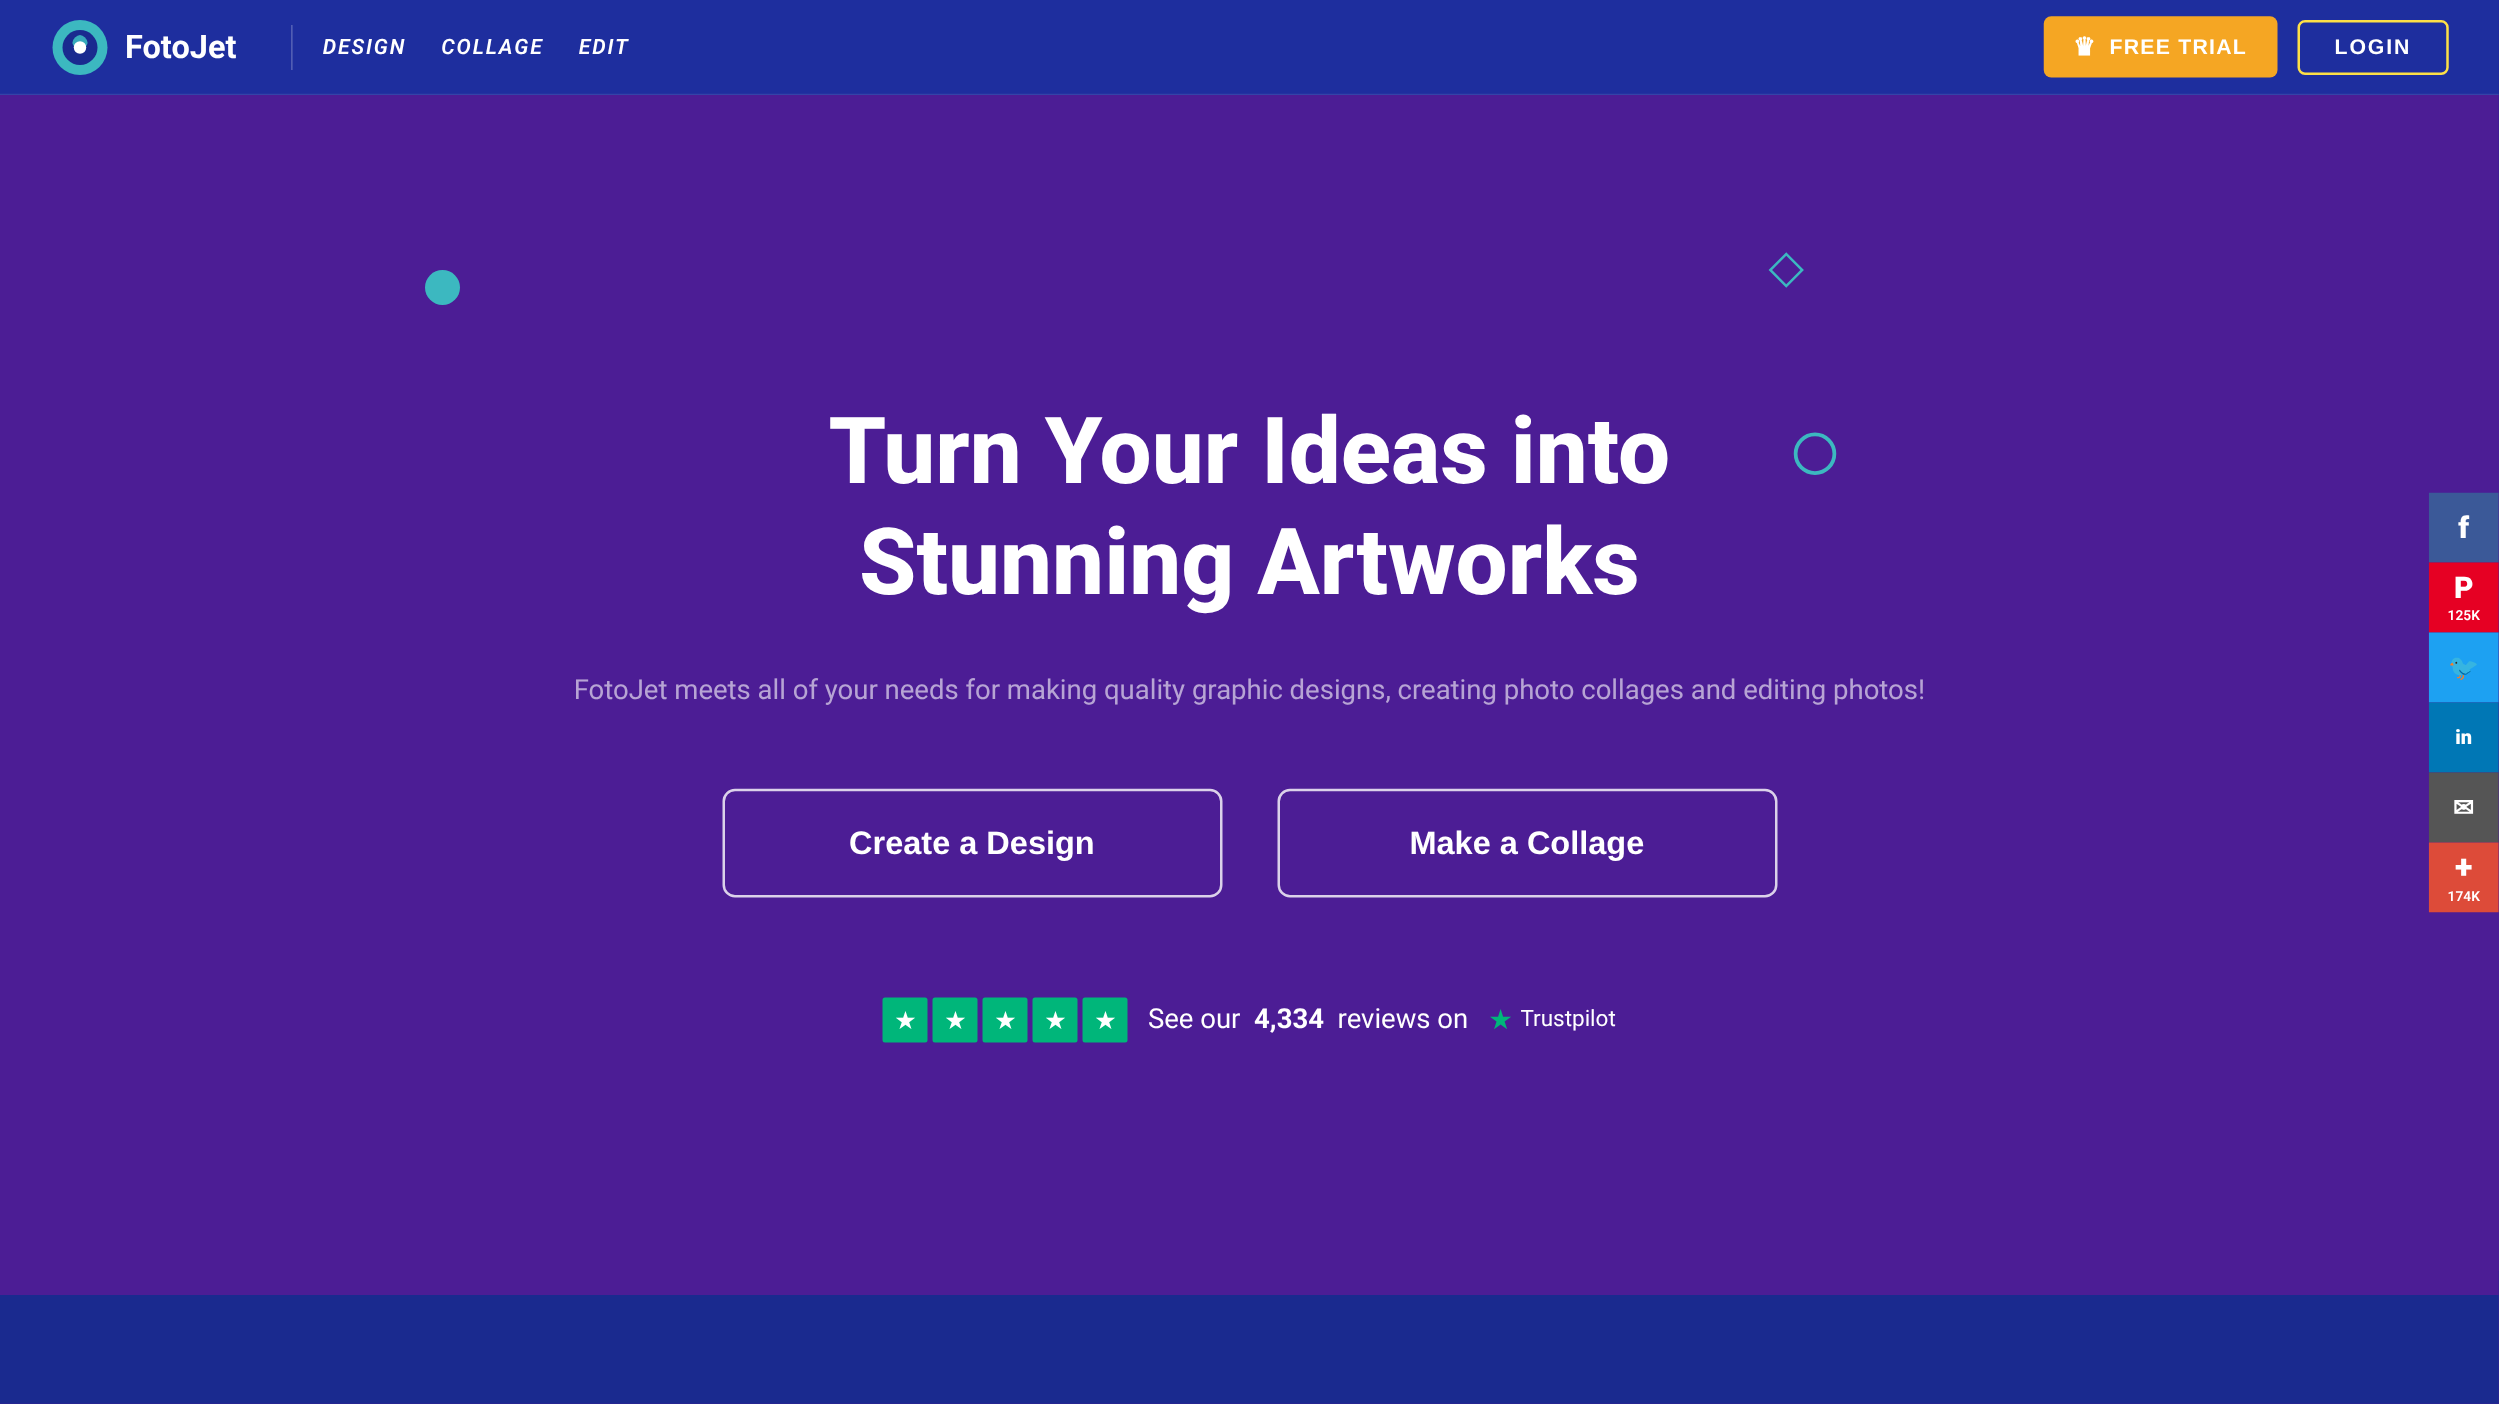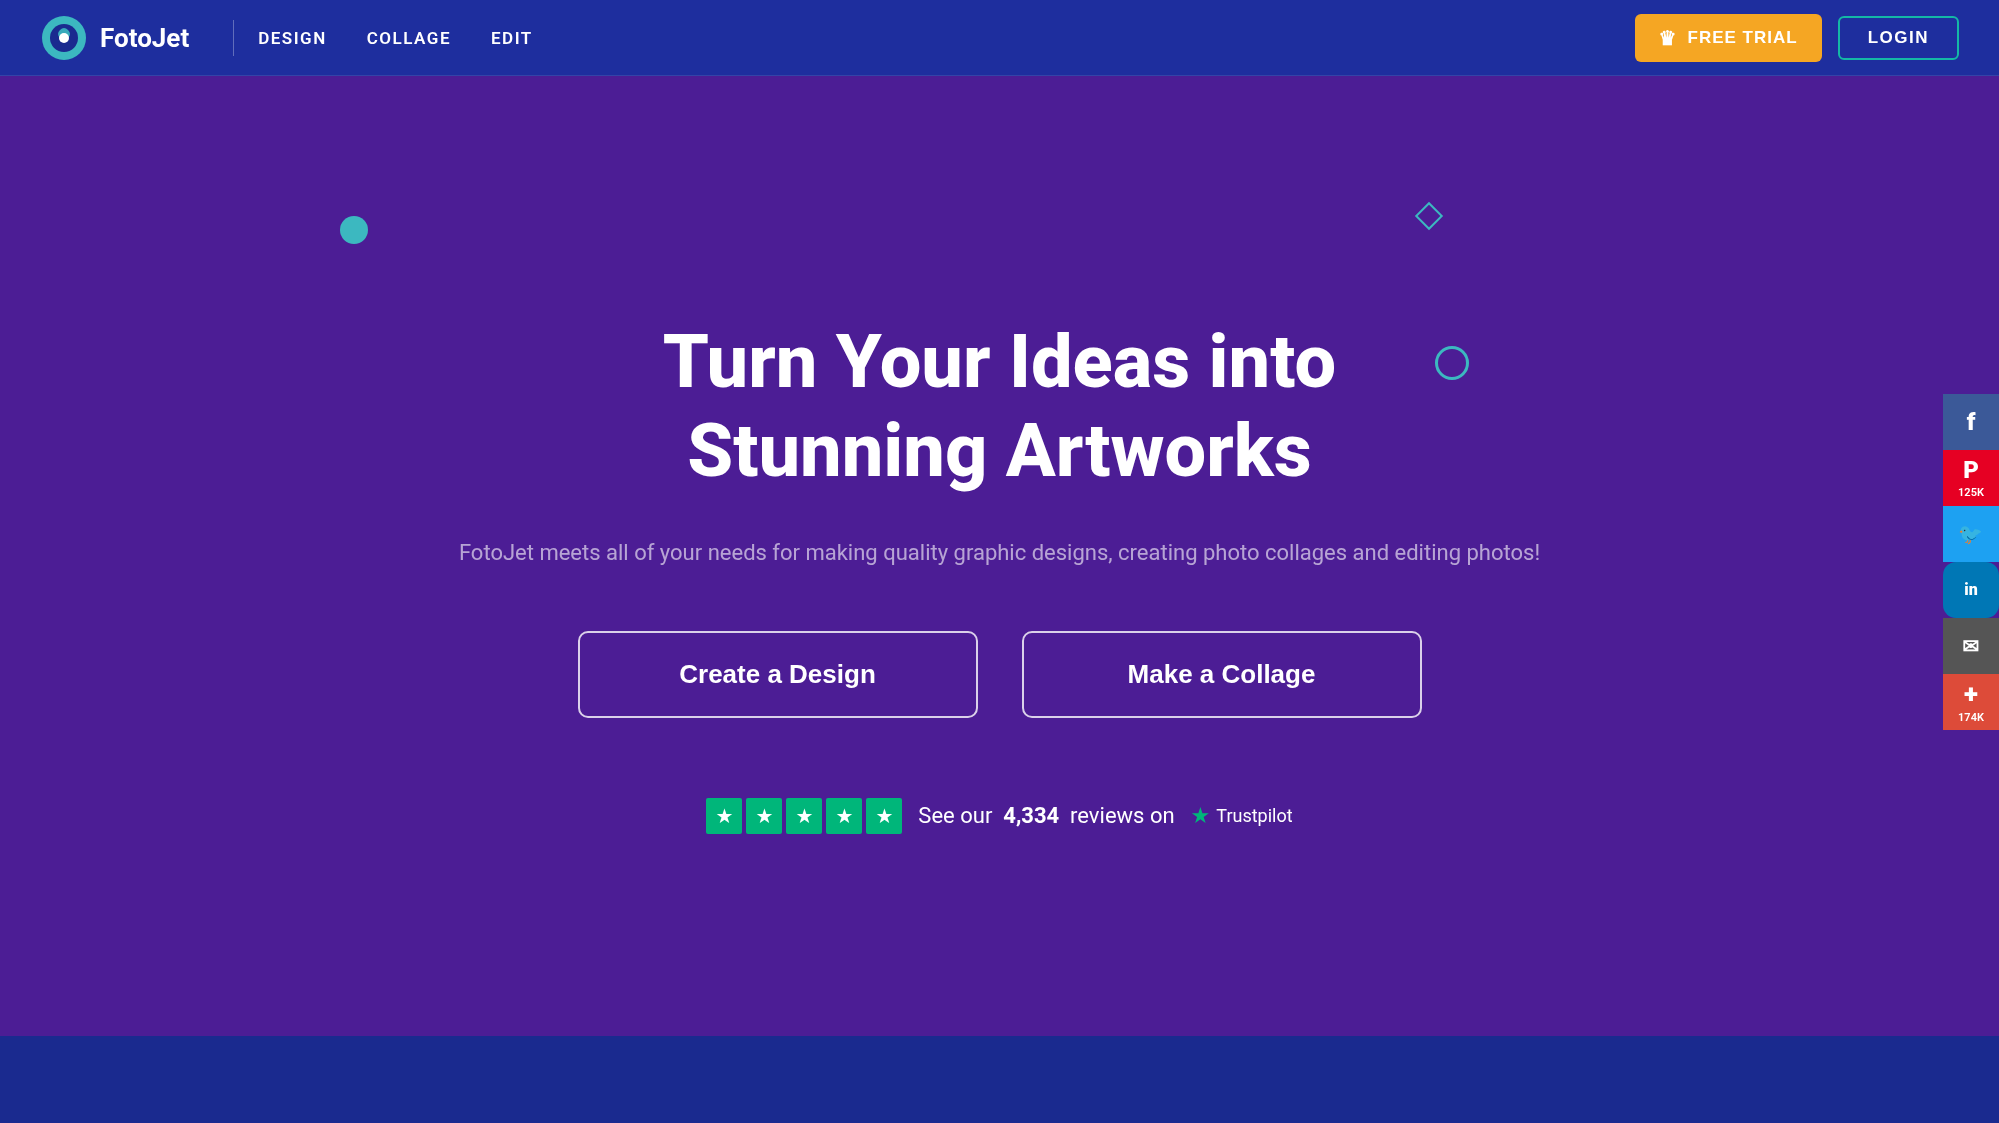--- a/index.html
+++ b/index.html
@@ -49,22 +49,23 @@
     .nav-divider {
       width: 1px;
       height: 36px;
       background: rgba(255,255,255,0.3);
       margin: 0 24px;
     }
 
     .nav-links {
       display: flex;
       align-items: center;
-      gap: 40px;
+      gap: 28px;
       flex: 1;
+      font-style: italic;
     }
 
     .nav-link {
       color: #ffffff;
       font-size: 17px;
       font-weight: 600;
       letter-spacing: 1.5px;
       text-decoration: none;
       cursor: pointer;
     }
@@ -90,21 +91,21 @@
       cursor: pointer;
     }
 
     .crown-icon {
       font-size: 20px;
     }
 
     .login-btn {
       background: transparent;
       color: #ffffff;
-      border: 2px solid #14b8a6;
+      border: 2px solid #fde047;
       border-radius: 6px;
       padding: 10px 28px;
       font-size: 17px;
       font-weight: 700;
       letter-spacing: 1.5px;
       cursor: pointer;
     }
 
     
     .hero {
@@ -264,21 +265,21 @@
     }
 
     .social-btn .social-label {
       font-size: 11px;
       font-weight: 600;
     }
 
     .social-facebook { background-color: #3b5998; }
     .social-pinterest { background-color: #e60023; }
     .social-twitter { background-color: #1da1f2; }
-    .social-linkedin { background-color: #0077b5; border-radius: 13px; }
+    .social-linkedin { background-color: #0077b5; }
     .social-email { background-color: #555555; }
     .social-plus { background-color: #dd4b39; }
   </style>
 </head>
 <body>
 
 <nav class="navbar">
   <div class="logo-area">
     <svg class="logo-icon" viewBox="0 0 48 48" xmlns="http://www.w3.org/2000/svg">
       <circle cx="24" cy="24" r="22" fill="#3cb8c0"></circle>

